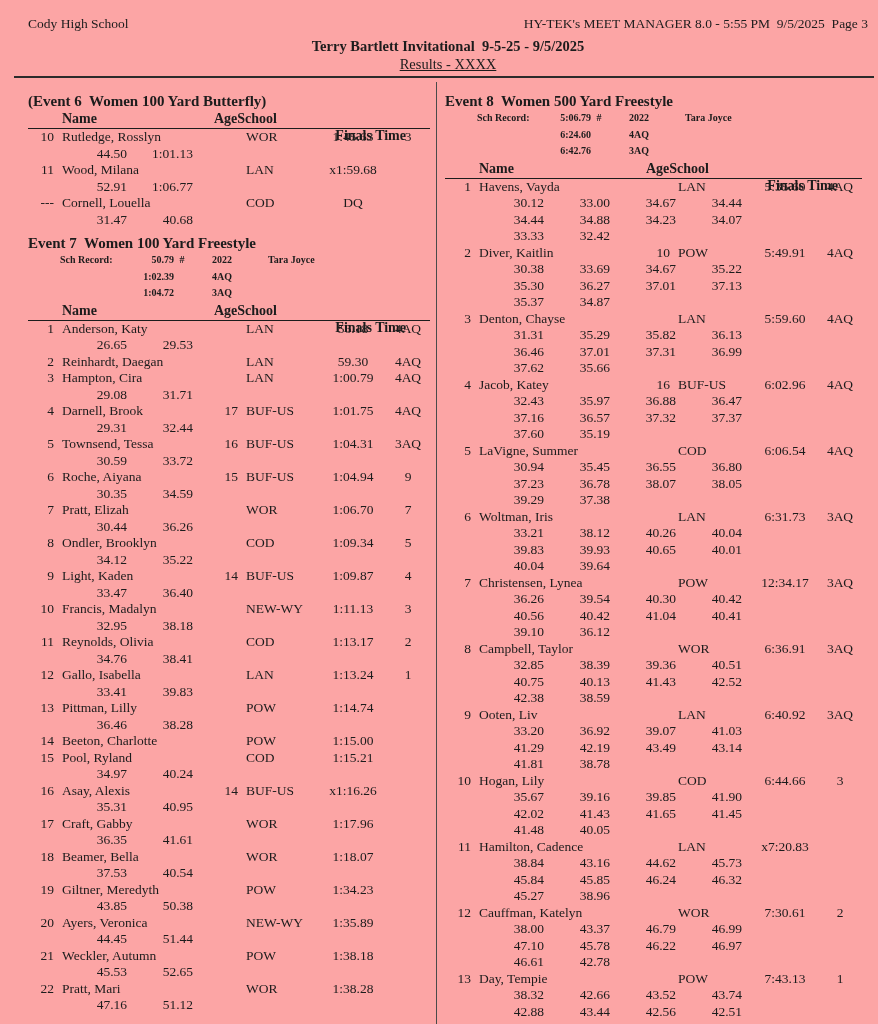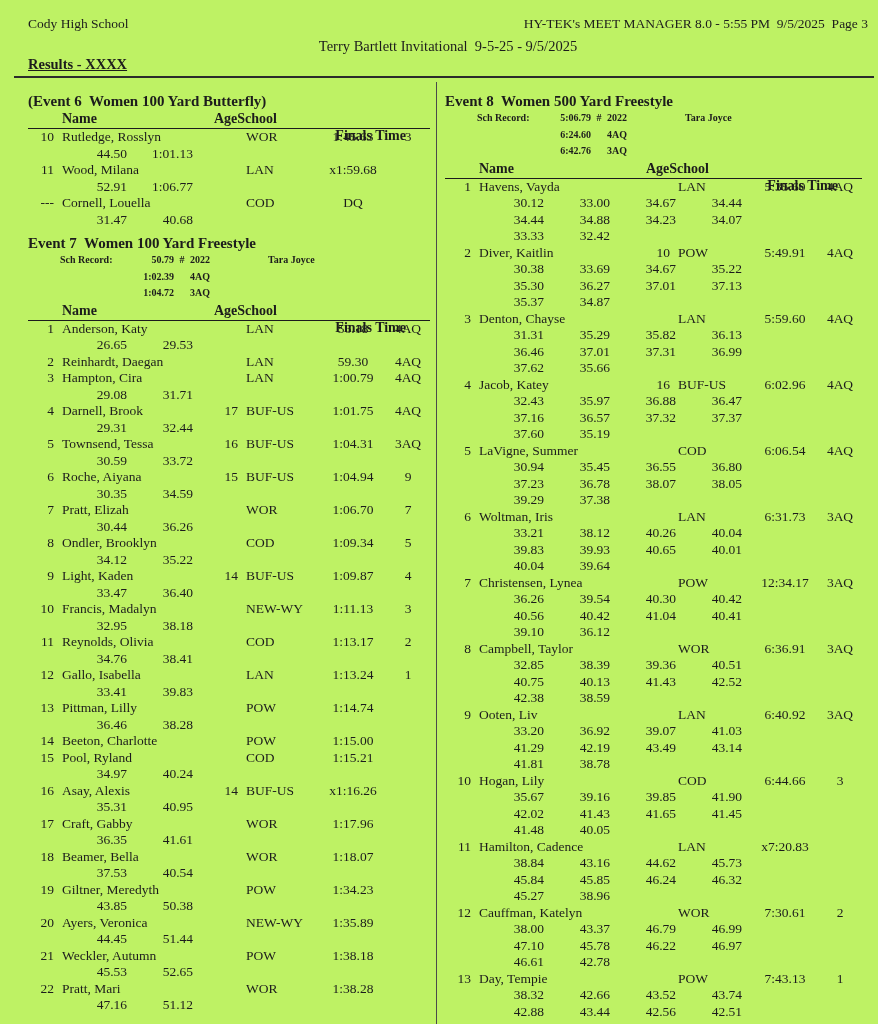--- a/index.html
+++ b/index.html
@@ -1,35 +1,35 @@
 <!DOCTYPE html>
 <html><head>
 <meta charset="utf-8">
 <style>
   html,body{margin:0;padding:0;background:#f7f7f5;}
   body{width:878px;height:1024px;overflow:hidden;font-family:"Liberation Serif",serif;color:#1c1c1c;}
-  .page{width:878px;height:1024px;background:#bef264;box-sizing:border-box;padding:10px 10px 0 28px;}
+  .page{width:878px;height:1024px;background:#fca5a5;box-sizing:border-box;padding:10px 10px 0 28px;}
   .topline{display:flex;justify-content:space-between;font-size:13.5px;padding-top:6px;}
   .topline span{white-space:pre;}
-  .meet-title{text-align:center;font-weight:normal;font-size:14.5px;margin-top:6px;white-space:pre;}
-  .results-label{text-align:left;font-weight:bold;font-size:14.5px;margin-top:1px;}
+  .meet-title{text-align:center;font-weight:bold;font-size:14.5px;margin-top:6px;white-space:pre;}
+  .results-label{text-align:center;font-weight:normal;font-size:14.5px;margin-top:1px;}
   .results-label span{text-decoration:underline;}
   .toprule{border-top:2.5px solid #2b2b2b;margin:3px -6px 0 -14px;}
   .columns{display:flex;align-items:stretch;margin-top:4px;}
   .col{box-sizing:border-box;}
   .col-left{width:409px;padding-right:6px;border-right:1.4px solid #4a4a4a;}
   .col-right{width:425px;padding-left:8px;}
   .event{margin-top:10px;}
   .event + .event{margin-top:6px;}
   .event-title{margin:0;font-size:15px;font-weight:bold;line-height:18px;white-space:pre;}
   
   .rec-line{display:grid;grid-template-columns:32px 84px 30px 16px 42px 1fr;font-weight:bold;font-size:10px;line-height:16.5px;height:16.5px;}
   .rc3{justify-self:end;white-space:nowrap;}
   .rc4{text-align:center;}
-  .rc5{text-align:left;}
+  .rc5{text-align:right;}
   .rc6{padding-left:36px;white-space:pre;}
   
   .row{display:grid;grid-template-columns:26px 8px 1fr 24px 8px 74px 66px 44px;font-size:13.5px;line-height:16.5px;height:16.5px;}
   .thead{font-weight:bold;font-size:14px;border-bottom:1.6px solid #1c1c1c;height:18px;line-height:17px;}
   .th-name{grid-column:3;}
   .th-ageschool{grid-column:4/7;}
   .th-finals{grid-column:6/9;justify-self:end;padding-right:24px;white-space:nowrap;}
   .c-place{grid-column:1;grid-row:1;text-align:right;}
   .c-name{grid-column:3;grid-row:1;white-space:nowrap;}
   .c-age{grid-column:4;grid-row:1;text-align:right;}

